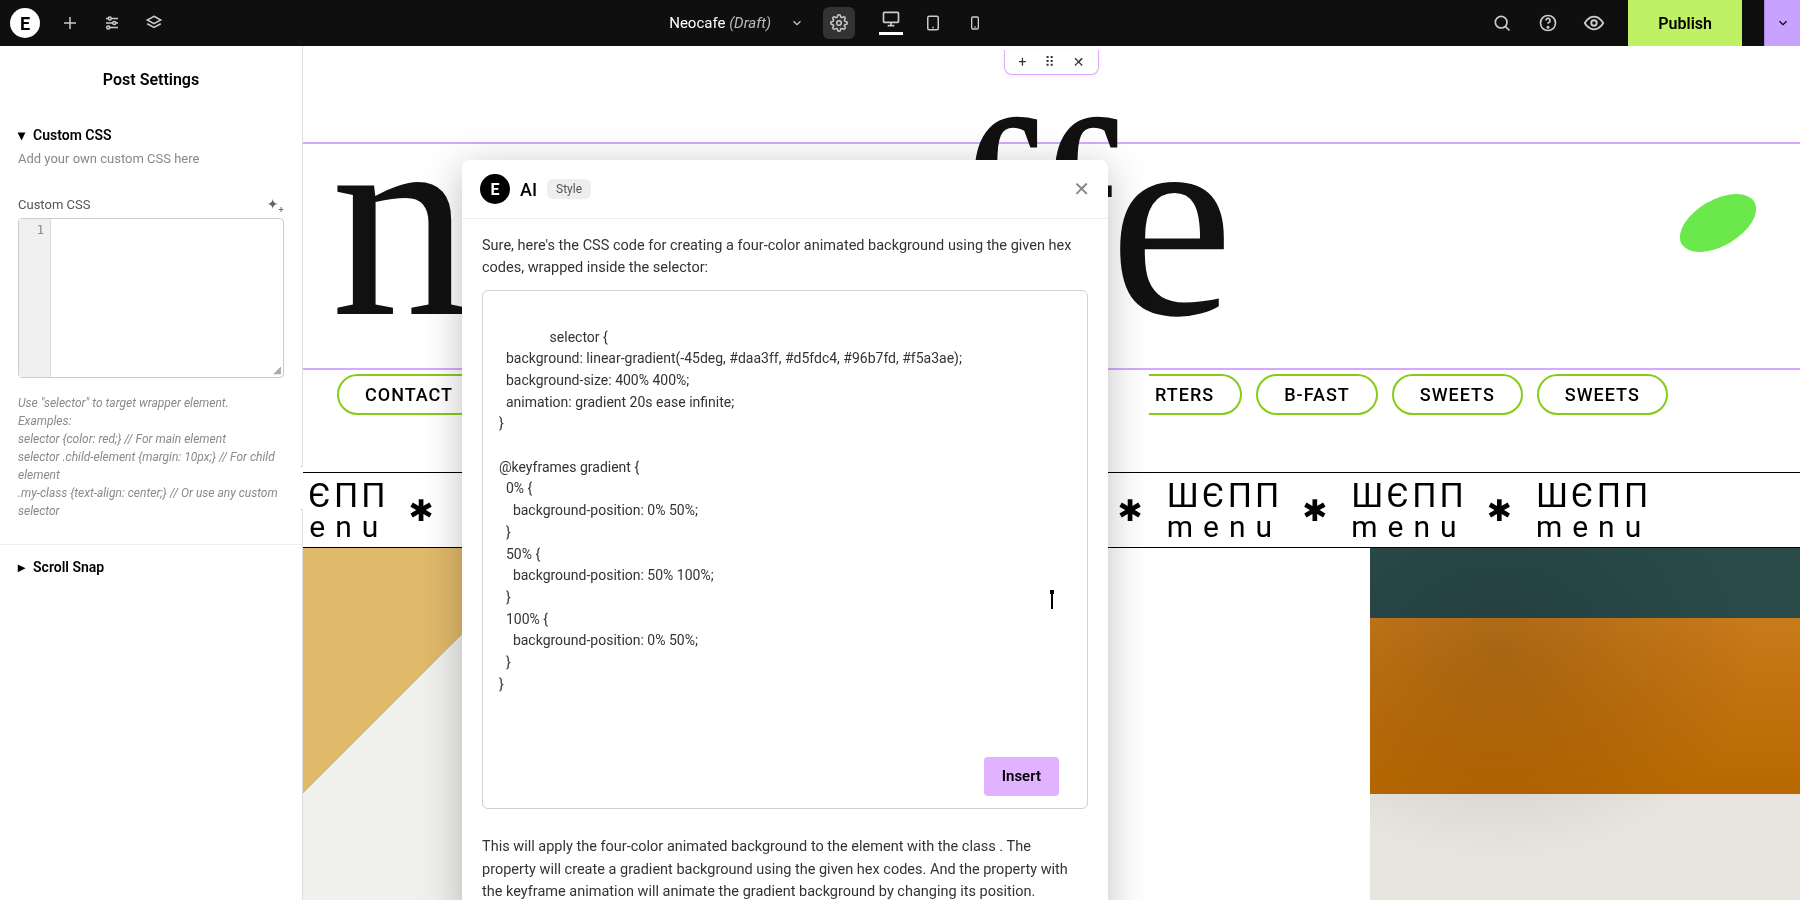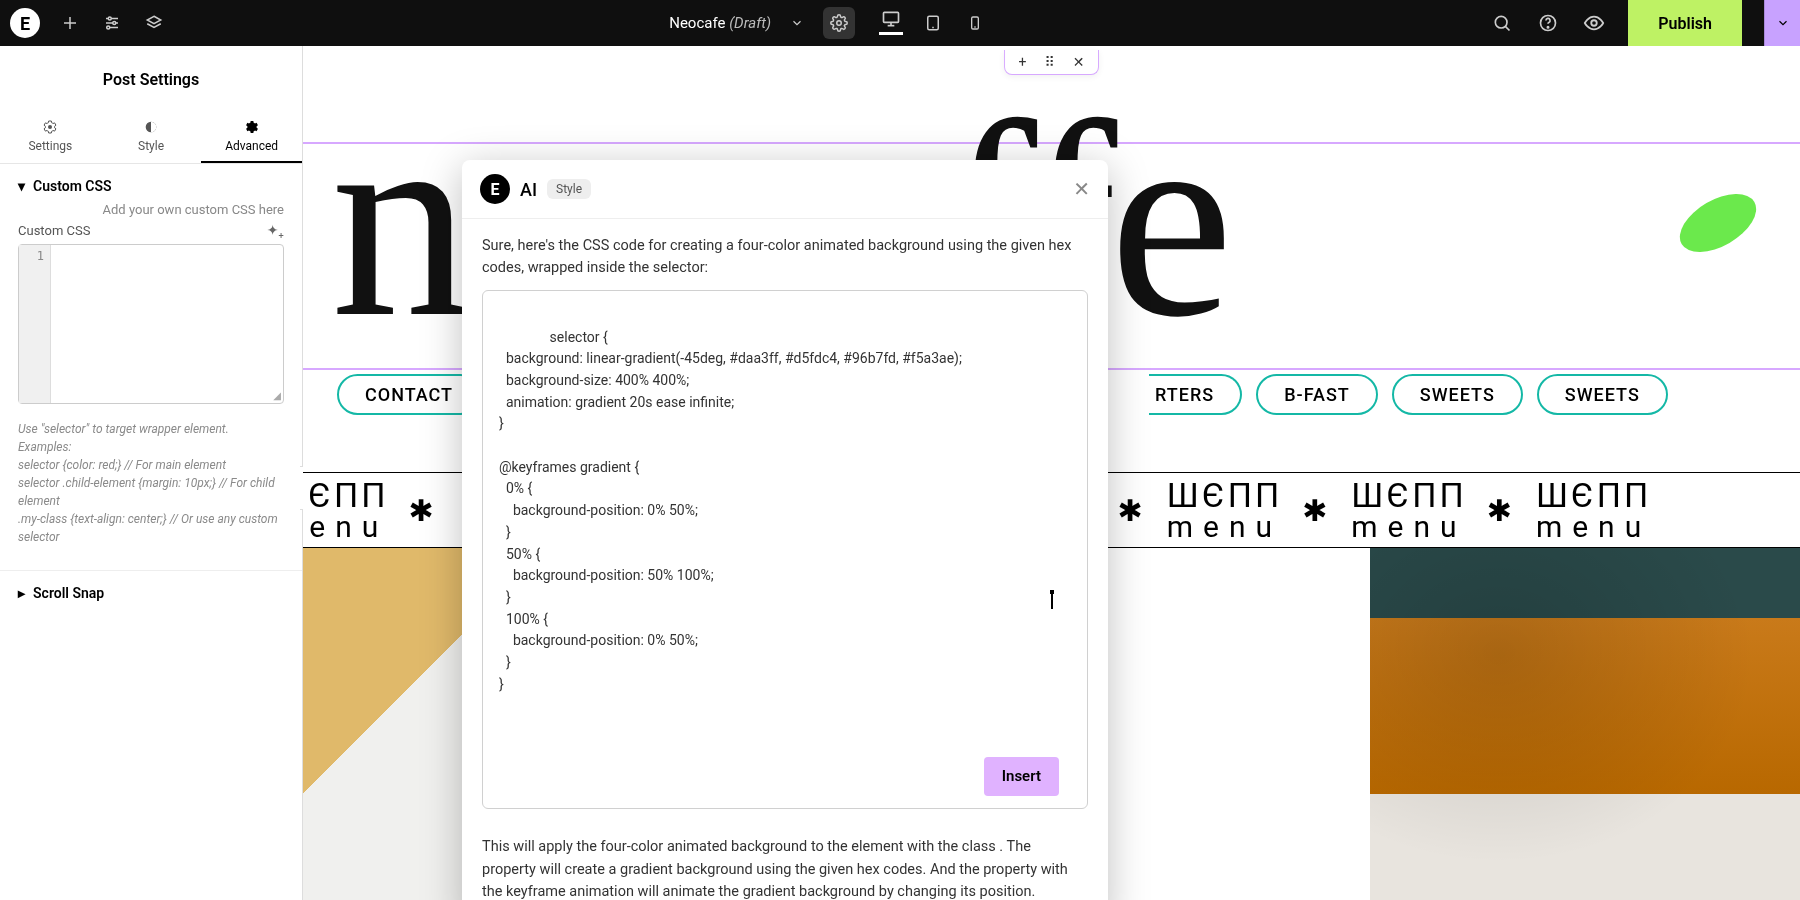--- a/index.html
+++ b/index.html
@@ -22,41 +22,41 @@
 
 
 .sidebar { position: absolute; top: 46px; left: 0; width: 303px; bottom: 0; background: #fff; border-right: 1px solid #ddd; }
 .panel-title { text-align: center; font-weight: 600; font-size: 16px; padding: 24px 0; }
 .tabs { display: flex; border-bottom: 1px solid #e6e6e6; }
 .tab { flex: 1; text-align: center; padding: 6px 0 8px; font-size: 12px; color: #555; cursor: pointer; }
 .tab.active { border-bottom: 2px solid #000; color: #000; }
 .tab-icon { display: block; margin: 0 auto 4px; width: 16px; height: 16px; }
 .section-head { display: flex; align-items: center; gap: 8px; padding: 14px 18px 8px; font-weight: 600; font-size: 14px; cursor: pointer; }
 .section-body { padding: 0 18px 12px; }
-.hint { color: #888; font-size: 13px; margin-bottom: 5px; text-align: right; }
+.hint { color: #888; font-size: 13px; margin-bottom: 30px; }
 .field-label-row { display: flex; justify-content: space-between; align-items: center; font-size: 13px; color: #555; margin-bottom: 6px; }
 .sparkle { font-size: 14px; color: #666; cursor: pointer; }
 .code-editor { border: 1px solid #ccc; border-radius: 4px; height: 160px; display: flex; background: #fff; }
 .gutter { width: 32px; background: #f0f0f0; border-right: 1px solid #ddd; text-align: right; padding: 4px 6px; font-size: 12px; color: #888; font-family: monospace; }
 .code-area { flex: 1; padding: 4px 6px; font-family: monospace; font-size: 12px; position: relative; }
 .code-resize { position: absolute; bottom: 2px; right: 2px; font-size: 10px; color: #aaa; }
 .help-text { font-style: italic; font-size: 12px; color: #8a8a8a; line-height: 1.5; margin-top: 16px; }
 .collapse-tab { position: absolute; right: -12px; top: 420px; width: 14px; height: 44px; background: #fff; border: 1px solid #ddd; border-left: none; border-radius: 0 6px 6px 0; display: flex; align-items: center; justify-content: center; font-size: 10px; color: #888; cursor: pointer; }
 
 
 .canvas { position: absolute; top: 46px; left: 303px; right: 0; bottom: 0; background: #fff; overflow: hidden; }
 .floating-toolbox { position: absolute; top: 4px; left: 50%; transform: translateX(-50%); background: #fff; border: 1px solid #d7a8ff; border-top: none; border-radius: 0 0 8px 8px; display: flex; gap: 18px; padding: 4px 14px; align-items: center; box-shadow: 0 2px 6px rgba(0,0,0,0.06);}
 .floating-toolbox span { font-size: 14px; cursor: pointer; color: #333; }
 .big-text { position: absolute; top: 34px; left: 28px; right: -40px; font-size: 280px; font-weight: 400; letter-spacing: -8px; color: #111; line-height: 1; white-space: nowrap; font-family: Georgia, serif;}
 .selection-outline { position: absolute; top: 96px; left: 0; right: 0; height: 228px; border: 2px solid #d7a8ff; border-left: none; border-right: none; pointer-events: none; }
 .green-blob1 { position: absolute; top: 146px; left: 214px; width: 50px; height: 30px; background: #6be94c; border-radius: 50%; transform: rotate(-30deg); }
 .green-blob2 { position: absolute; top: 154px; right: 40px; width: 84px; height: 46px; background: #6be94c; border-radius: 50%; transform: rotate(-30deg); }
 
 .nav-pills { position: absolute; top: 328px; left: 34px; right: 0; display: flex; gap: 14px; }
-.pill { border: 2px solid #14b8a6; border-radius: 24px; padding: 8px 26px; font-size: 18px; font-weight: 500; letter-spacing: 1px; }
+.pill { border: 2px solid #84cc16; border-radius: 24px; padding: 8px 26px; font-size: 18px; font-weight: 500; letter-spacing: 1px; }
 .nav-spacer { width: 640px; }
 
 .marquee { position: absolute; top: 426px; left: 0; right: 0; height: 76px; border-top: 1.5px solid #000; border-bottom: 1.5px solid #000; display: flex; align-items: center; overflow: hidden; }
 .marquee-inner { display: flex; align-items: center; gap: 20px; font-size: 40px; font-weight: 400; letter-spacing: 4px; white-space: nowrap; font-family: "Courier New", monospace; transform: translateX(-30px);}
 .marquee-stack { display:flex; flex-direction:column; line-height:1; }
 .marquee-stack .r1 { font-size: 34px; letter-spacing: 3px; }
 .marquee-stack .r2 { font-size: 30px; letter-spacing: 10px; }
 .star { font-size: 30px; }
 
 .photo-area { position: absolute; top: 502px; left: 0; right: 0; bottom: 0; display: flex; }
@@ -173,43 +173,20 @@
     <div class="publish-drop">
       <svg width="14" height="14" viewBox="0 0 24 24" fill="none" stroke="currentColor" stroke-width="2">
           <polyline points="6 9 12 15 18 9"></polyline>
         </svg>
     </div>
   </div>
 </div>
 
 <div class="sidebar">
   <div class="panel-title">Post Settings</div>
-  <div class="tabs">
-    <div class="tab">
-      <svg class="tab-icon" viewBox="0 0 24 24" fill="currentColor">
-          <circle cx="12" cy="12" r="3"></circle>
-          <path d="M19 12a7 7 0 0 0-.1-1.2l2-1.6-2-3.4-2.4 1a7 7 0 0 0-2-1.2L14 3h-4l-.5 2.6a7 7 0 0 0-2 1.2l-2.4-1-2 3.4 2 1.6A7 7 0 0 0 5 12c0 .4 0 .8.1 1.2l-2 1.6 2 3.4 2.4-1a7 7 0 0 0 2 1.2L10 21h4l.5-2.6a7 7 0 0 0 2-1.2l2.4 1 2-3.4-2-1.6c.1-.4.1-.8.1-1.2z" fill="none" stroke="currentColor" stroke-width="1.5"></path>
-        </svg>
-      <span>Settings</span>
-    </div>
-    <div class="tab">
-      <svg class="tab-icon" viewBox="0 0 24 24">
-          <circle cx="12" cy="12" r="8" fill="currentColor"></circle>
-          <path d="M12 4a8 8 0 0 1 0 16z" fill="#fff"></path>
-        </svg>
-      <span>Style</span>
-    </div>
-    <div class="tab active">
-      <svg class="tab-icon" viewBox="0 0 24 24" fill="currentColor">
-          <circle cx="12" cy="12" r="2.5"></circle>
-          <path d="M19 12a7 7 0 0 0-.1-1.2l2-1.6-2-3.4-2.4 1a7 7 0 0 0-2-1.2L14 3h-4l-.5 2.6a7 7 0 0 0-2 1.2l-2.4-1-2 3.4 2 1.6A7 7 0 0 0 5 12c0 .4 0 .8.1 1.2l-2 1.6 2 3.4 2.4-1a7 7 0 0 0 2 1.2L10 21h4l.5-2.6a7 7 0 0 0 2-1.2l2.4 1 2-3.4-2-1.6c.1-.4.1-.8.1-1.2z"></path>
-        </svg>
-      <span>Advanced</span>
-    </div>
-  </div>
 
   <div class="section-head">
     <span>▾</span>
     <span>Custom CSS</span>
   </div>
   <div class="section-body">
     <div class="hint">Add your own custom CSS here</div>
     <div class="field-label-row">
       <span>Custom CSS</span>
       <span class="sparkle">✦₊</span>

